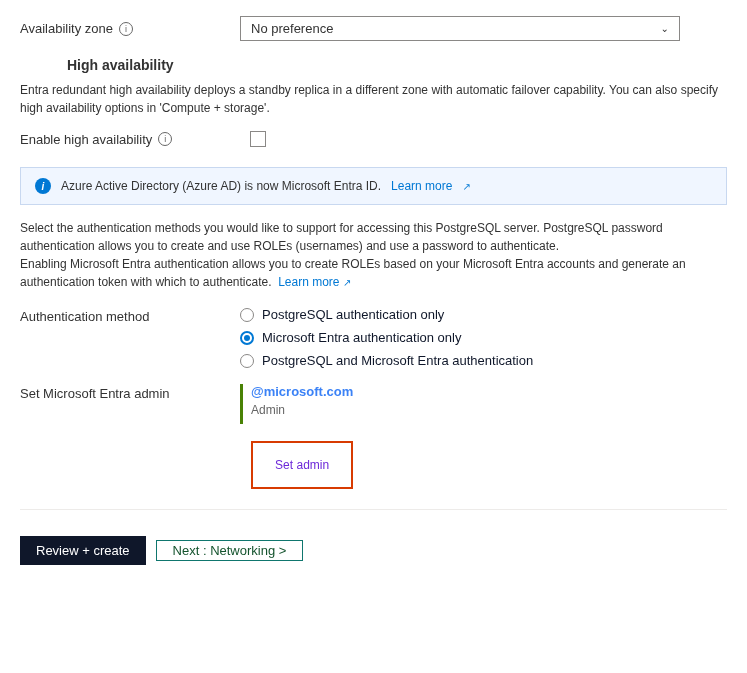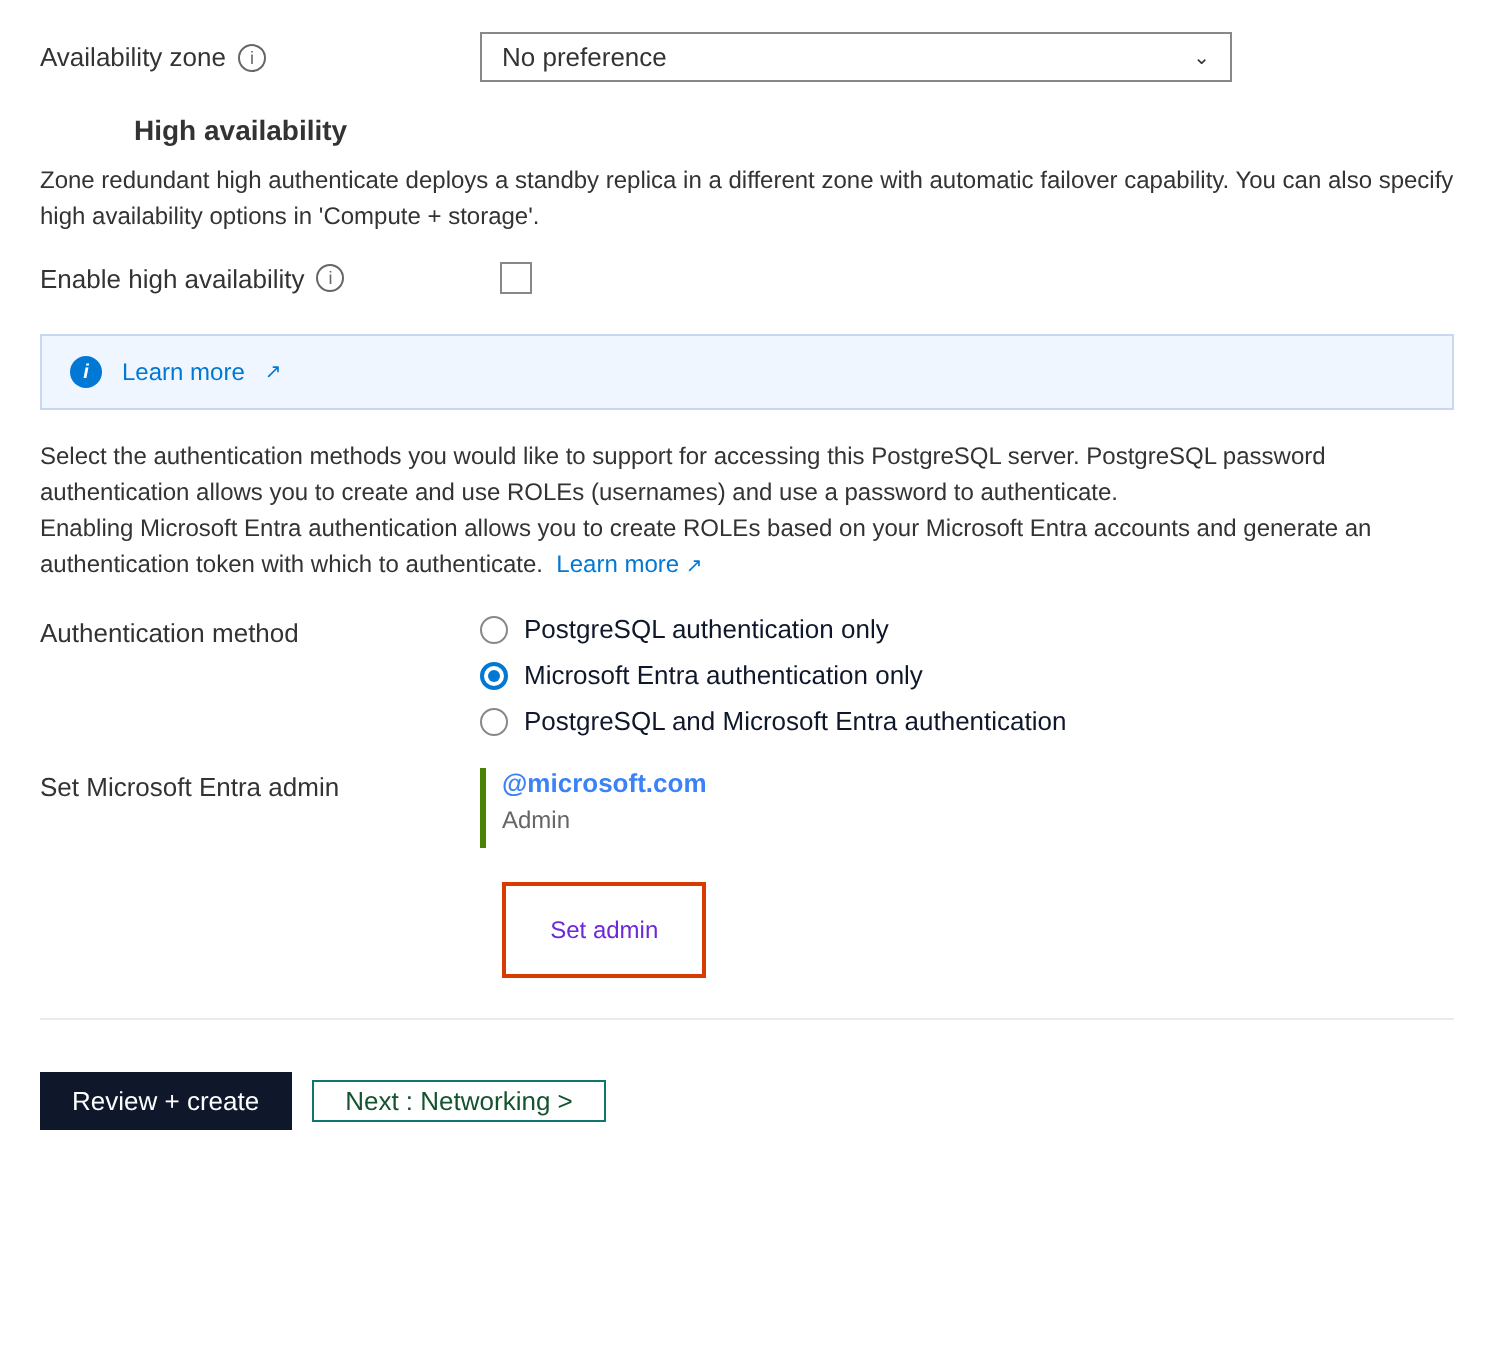--- a/index.html
+++ b/index.html
@@ -41,21 +41,21 @@
       font-size: 9px;
       color: #666;
       cursor: pointer;
     }
     .dropdown {
       display: flex;
       align-items: center;
       justify-content: space-between;
       border: 1px solid #8a8886;
       padding: 4px 10px;
-      width: 376px;
+      width: 440px;
       background: #fff;
       cursor: pointer;
       font-size: 13px;
     }
     .chevron-down {
       font-size: 10px;
       color: #333;
     }
     .section-heading {
       font-size: 14px;
@@ -259,34 +259,35 @@
       <span class="info-icon">i</span>
     </div>
     <div class="dropdown">
       <span>No preference</span>
       <span class="chevron-down">⌄</span>
     </div>
   </div>
 
   <div class="ha-section">
     <div class="section-heading">High availability</div>
-    <p class="description-text">Zone redundant high authenticate deploys a standby replica in a different zone with automatic failover capability. You can also specify high availability options in 'Compute + storage'.</p>
+    <p class="description-text">Entra redundant high availability deploys a standby replica in a different zone with automatic failover capability. You can also specify high availability options in 'Compute + storage'.</p>
     <div class="checkbox-row section-row">
       <div class="label-col">
         <span class="label-text">Enable high availability</span>
         <span class="info-icon">i</span>
       </div>
       <div class="checkbox-custom"></div>
     </div>
   </div>
 
   <div class="auth-section">
 
     <div class="info-banner">
       <div class="info-banner-icon">i</div>
+      <span>Azure Active Directory (Azure AD) is now Microsoft Entra ID.</span>
       <a class="link-text">Learn more</a>
       <span style="font-size:10px; color:#0078d4;">↗</span>
     </div>
 
     <div class="auth-desc">
       <span>Select the authentication methods you would like to support for accessing this PostgreSQL server. PostgreSQL password authentication allows you to create and use ROLEs (usernames) and use a password to authenticate.</span>
       <br>
       <span>Enabling Microsoft Entra authentication allows you to create ROLEs based on your Microsoft Entra accounts and generate an authentication token with which to authenticate.</span>
       &nbsp;<a class="link-text">Learn more</a>
       <span style="font-size:10px; color:#0078d4;">↗</span>

